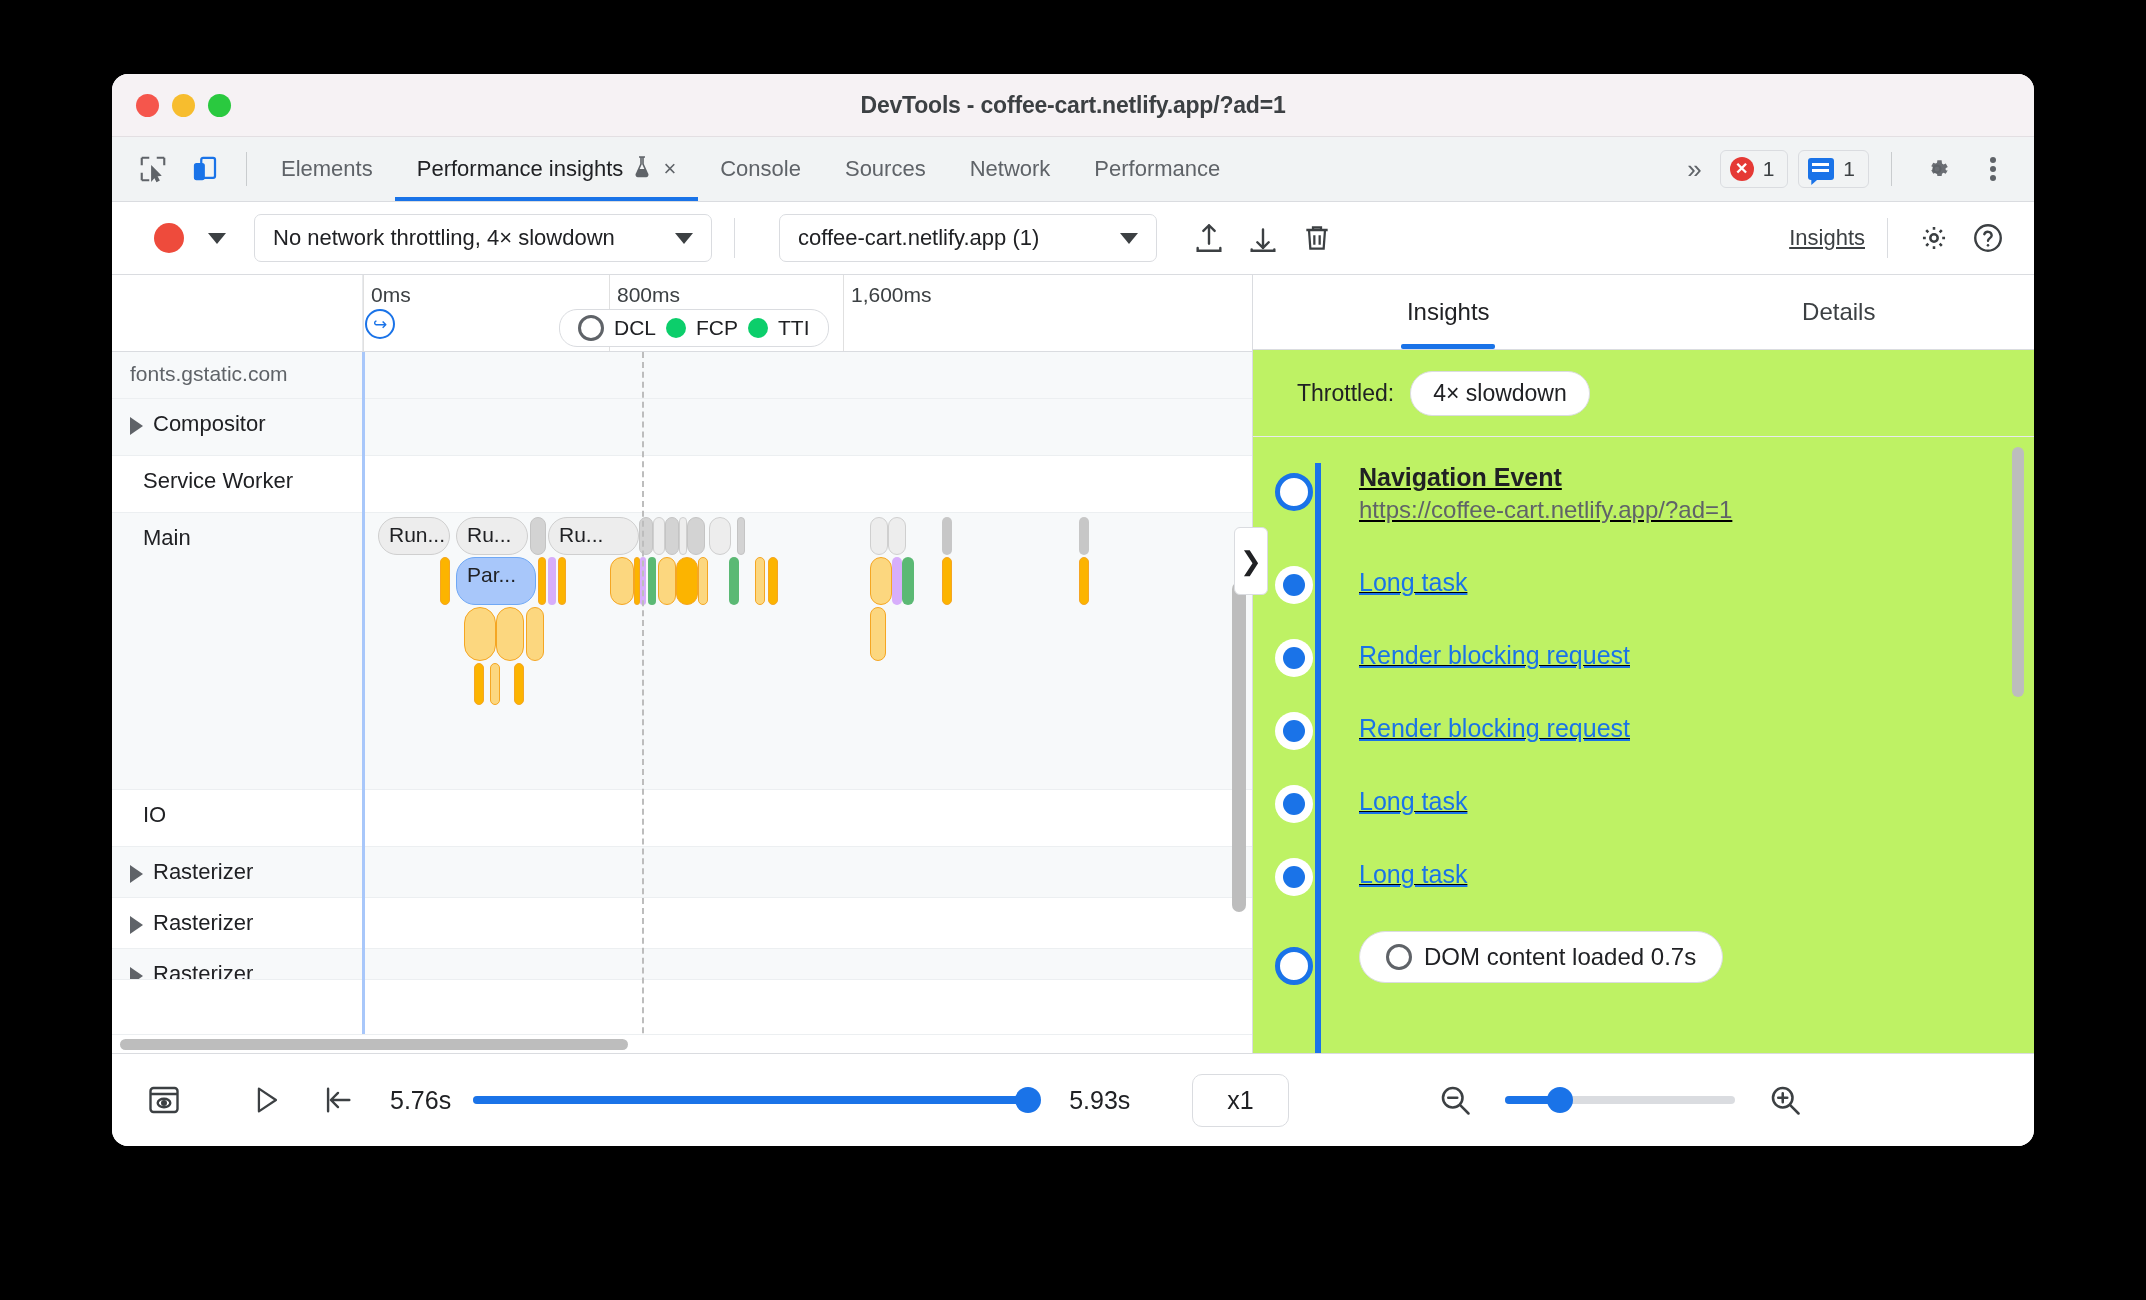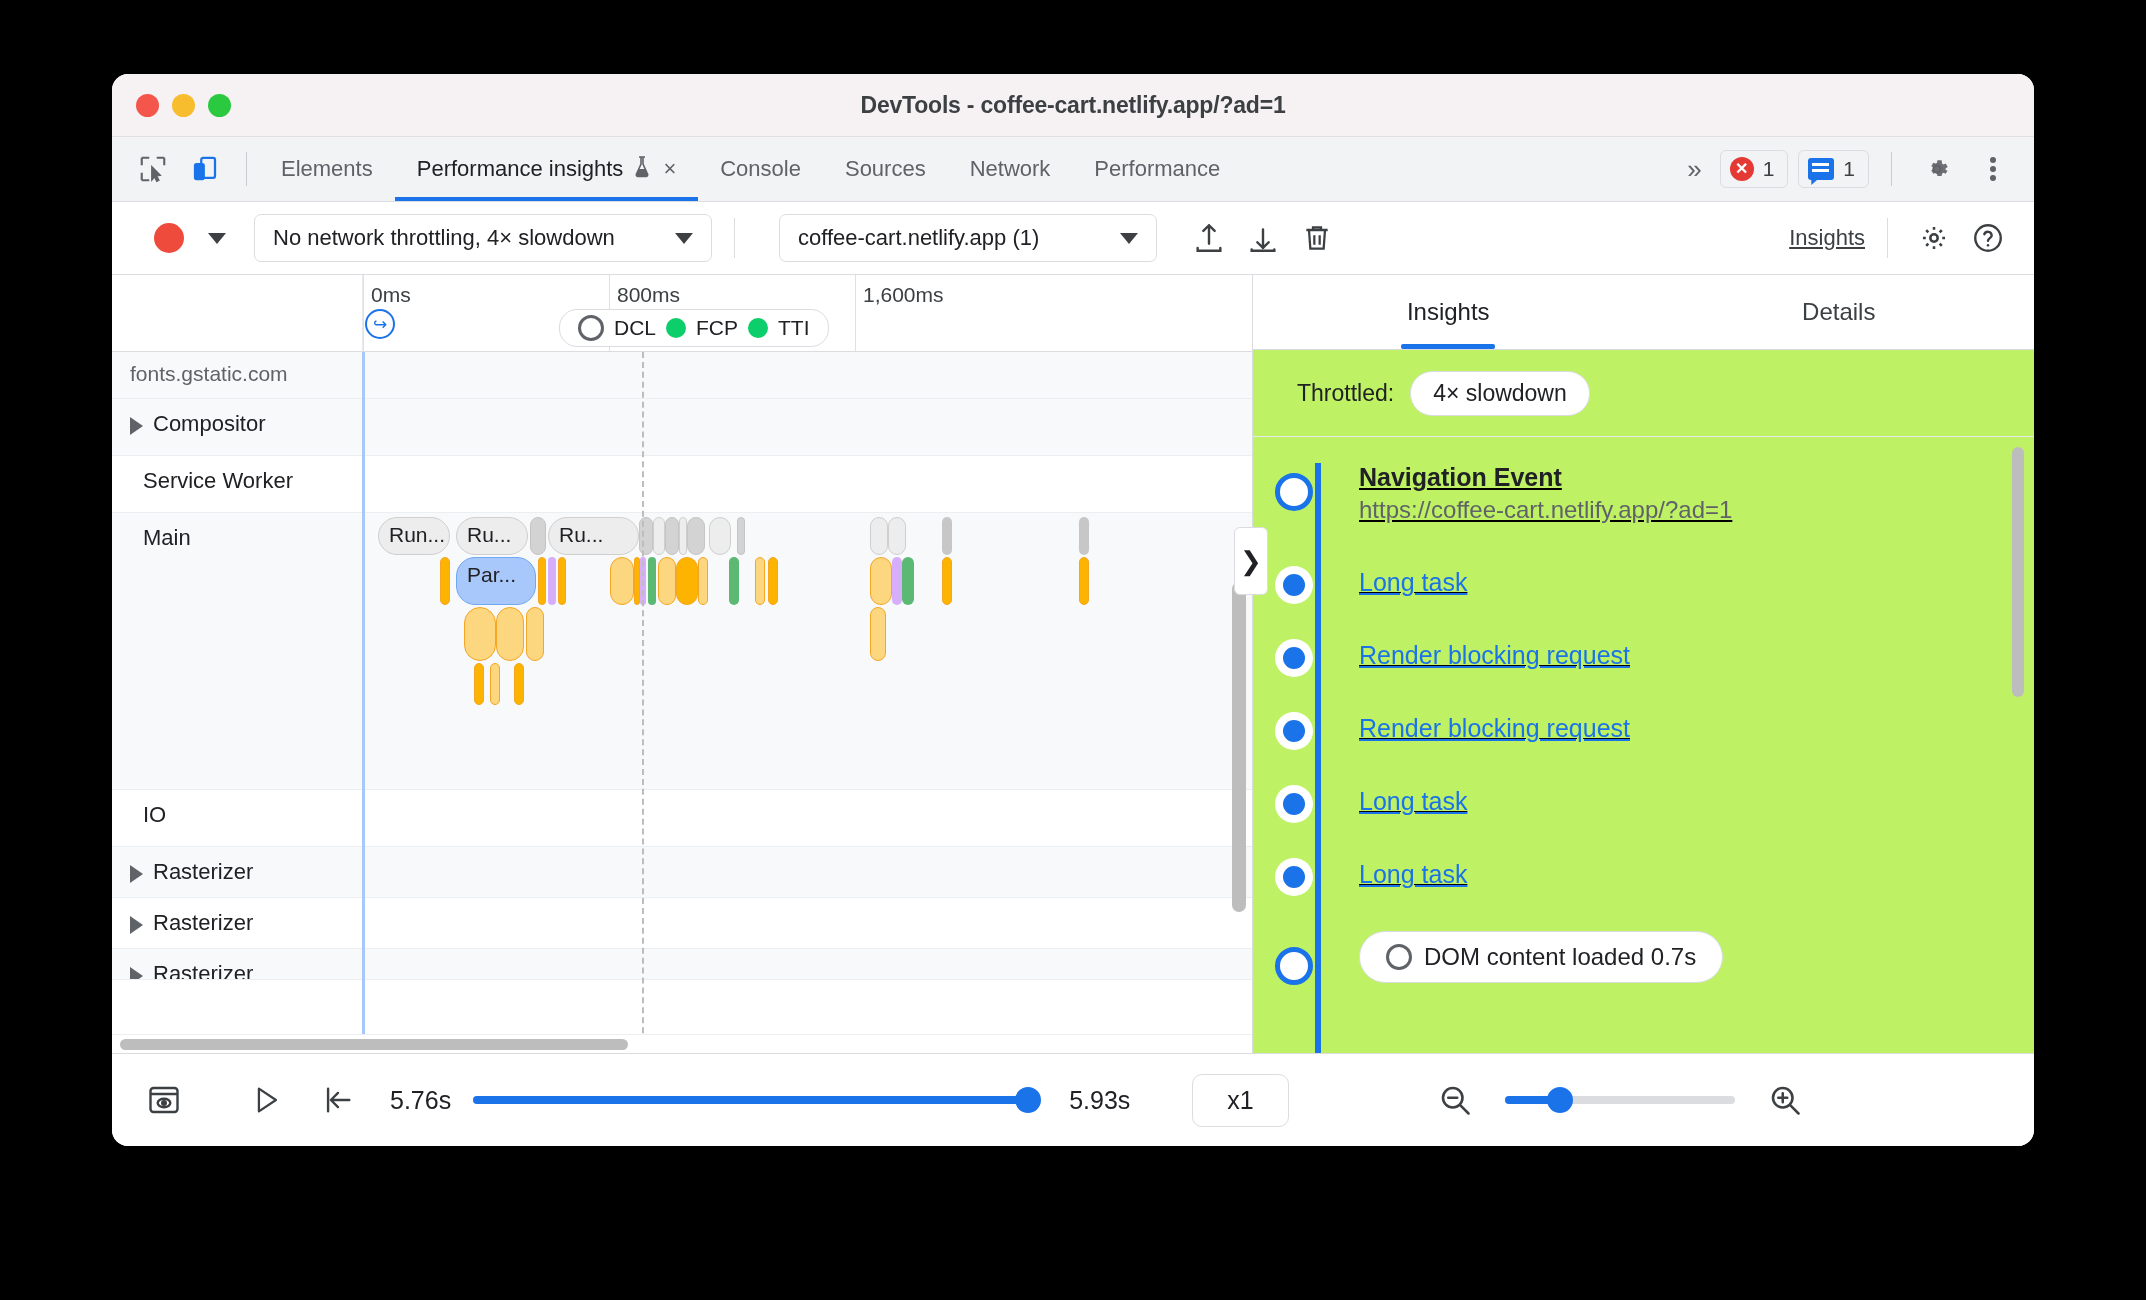--- a/index.html
+++ b/index.html
@@ -393,21 +393,21 @@
 
         <div class="tl-head">
           <div class="tl-gutter"></div>
           <div class="tl-ruler">
             <div class="tl-tick" style="left:0px;">
               <span>0ms</span>
             </div>
             <div class="tl-tick" style="left:246px;">
               <span>800ms</span>
             </div>
-            <div class="tl-tick" style="left:492px;">
+            <div class="tl-tick" style="left:480px;">
               <span>1,600ms</span>
             </div>
             <div class="nav-marker">↪</div>
             <div class="mark-pill">
               <span class="mk-dcl"></span>
               <span>DCL</span>
               <span class="mk-g"></span>
               <span>FCP</span>
               <span class="mk-g"></span>
               <span>TTI</span>

